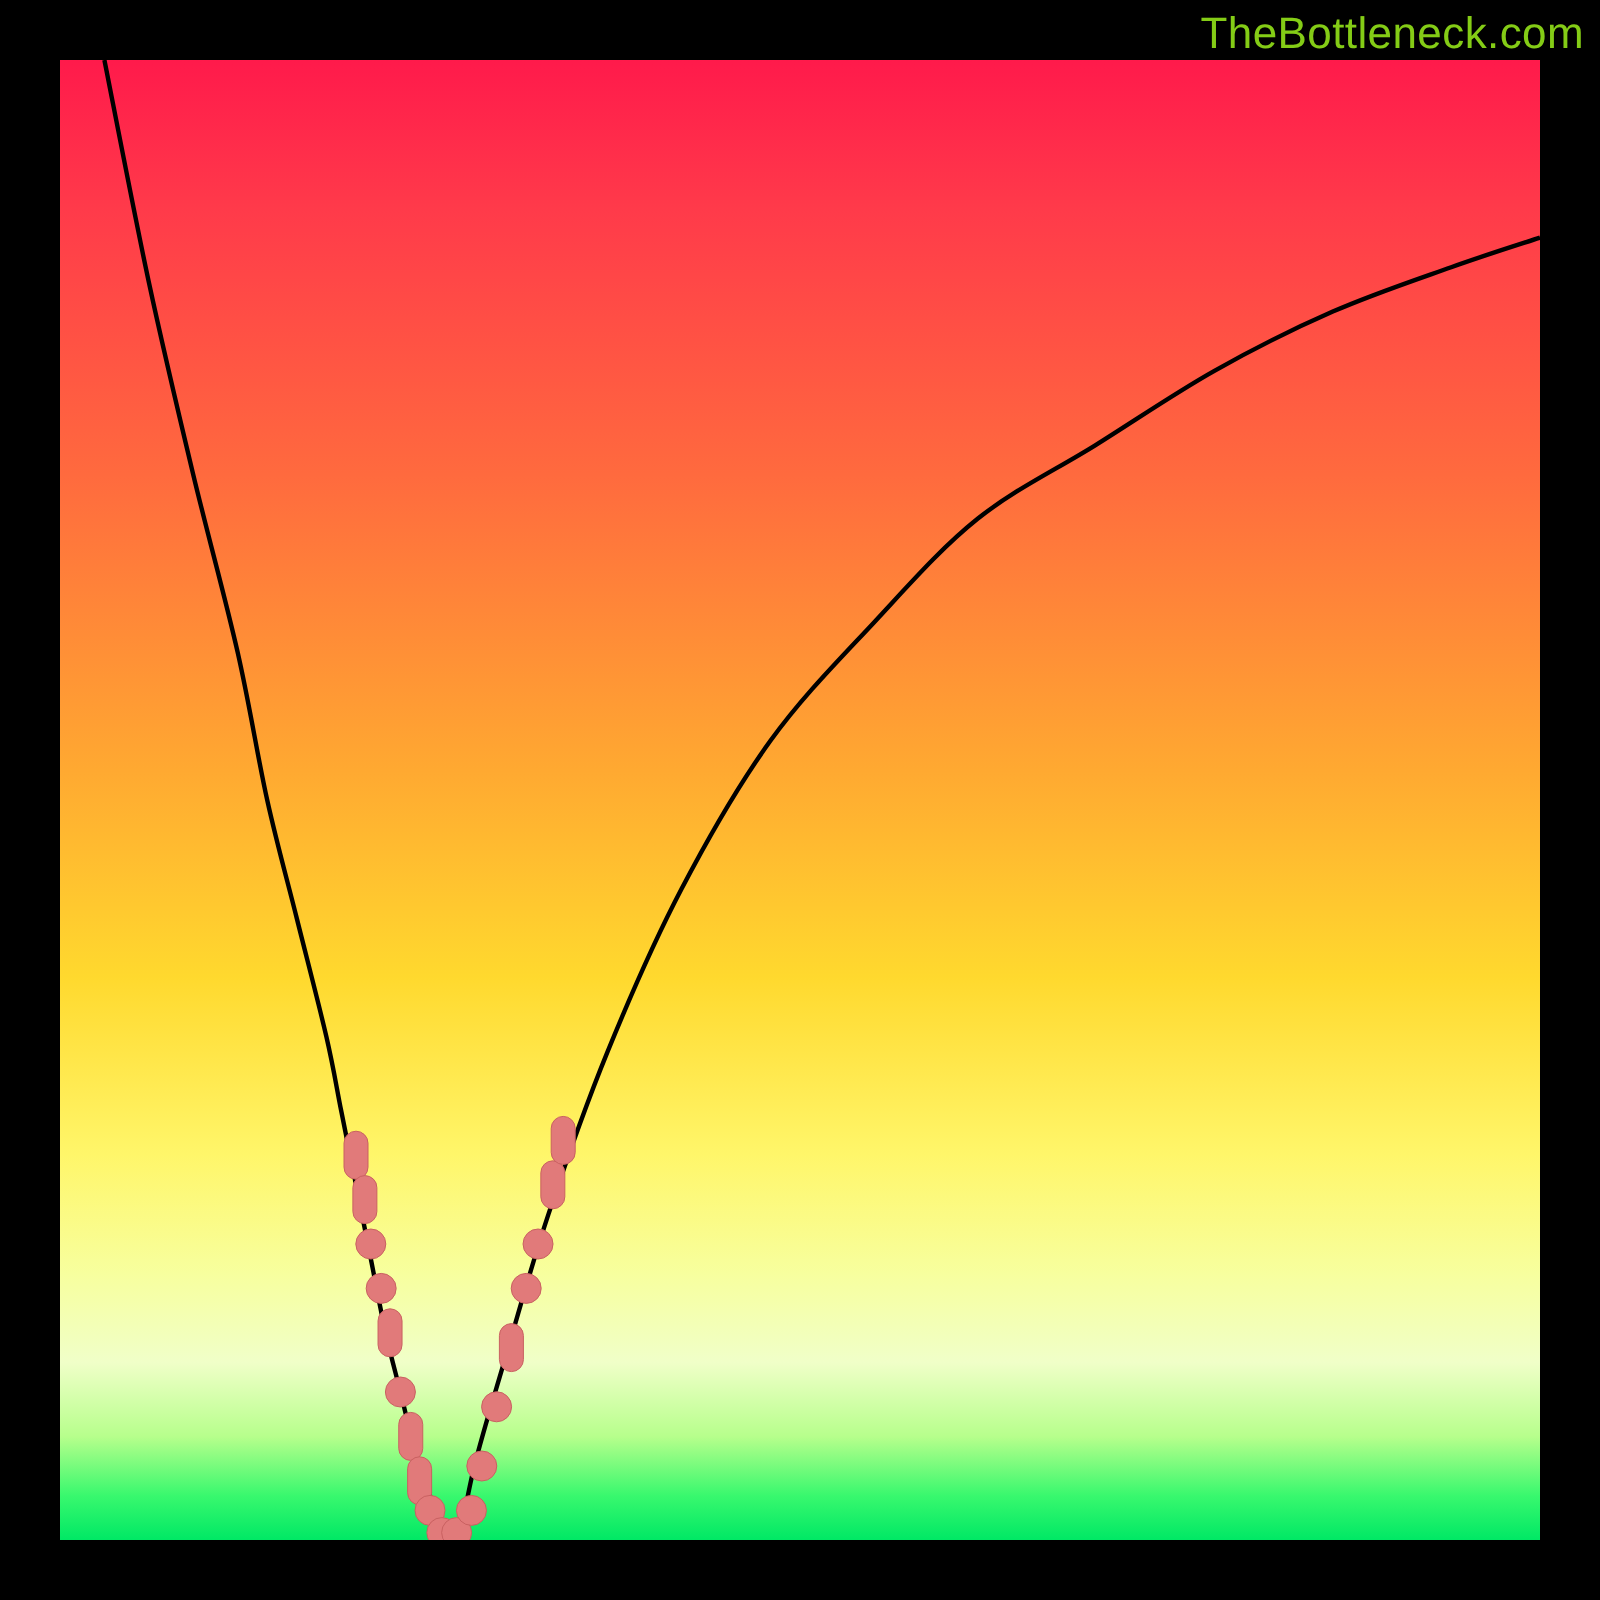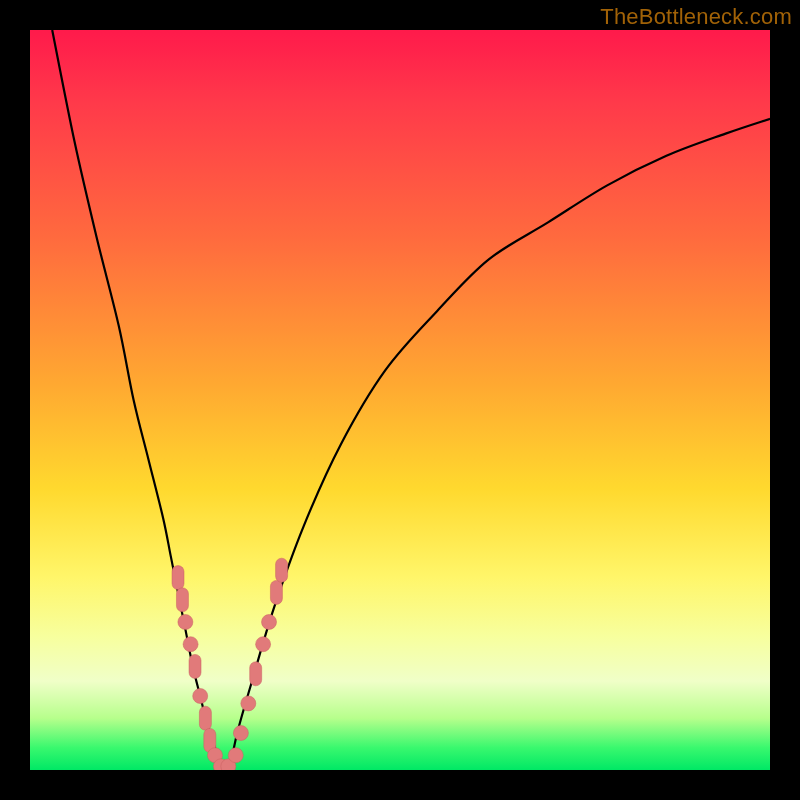--- a/index.html
+++ b/index.html
@@ -36,21 +36,21 @@
       #f0ffc8 88%,
       #b7ff8c 93%,
       #39f86e 97%,
       #00e865 100%
     );
   }
   .watermark {
     position: absolute;
     top: 4px;
     right: 8px;
-    color: #a16207;
+    color: #84cc16;
     font-size: 22px;
     font-weight: 500;
     letter-spacing: 0.2px;
     user-select: none;
   }
   svg.curves {
     position: absolute;
     left: 0;
     top: 0;
     width: 740px;

